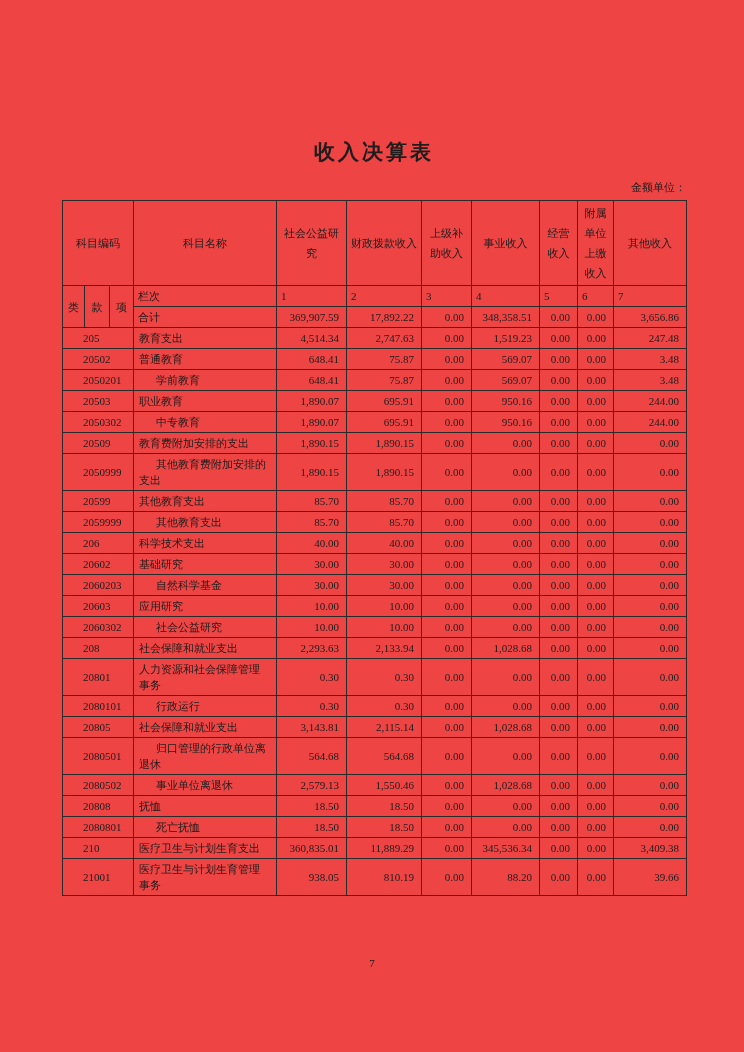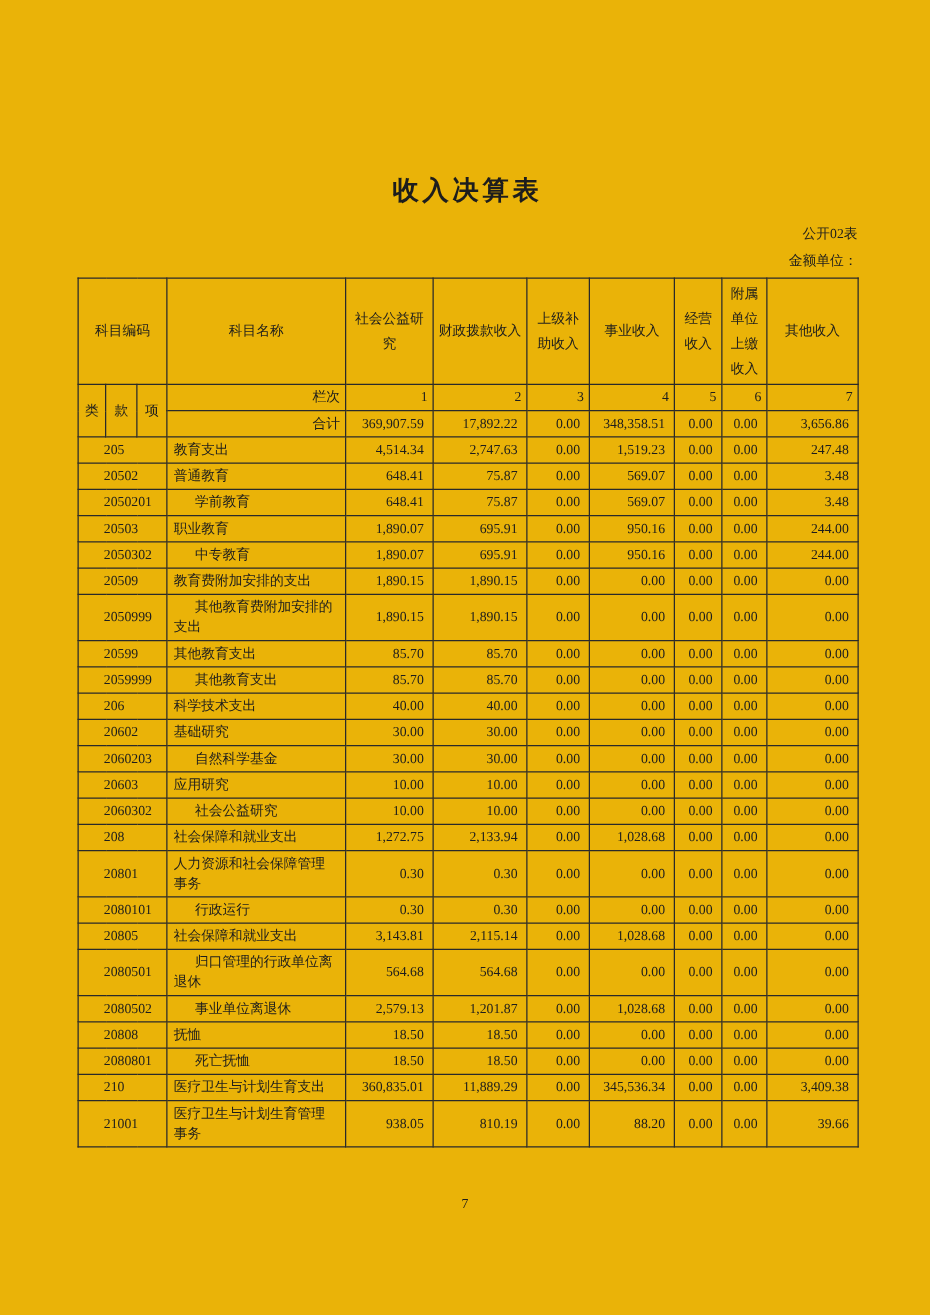--- a/index.html
+++ b/index.html
@@ -4,21 +4,21 @@
 <style>
   html, body {
     margin: 0;
     padding: 0;
     background: #ffffff;
   }
   .page {
     position: relative;
     width: 744px;
     height: 1052px;
-    background: #eab308;
+    background: #ef4444;
     color: #1d1d1d;
     font-family: "Liberation Serif", "DejaVu Serif", serif;
     font-size: 11px;
     box-sizing: border-box;
     overflow: hidden;
   }
   .content {
     padding: 138px 58px 0 62px;
   }
   .doc-title {
@@ -63,21 +63,21 @@
     word-break: break-all;
     line-height: 20px;
   }
   th.th-amt-total   { padding: 0 5px; }
   th.th-amt-fiscal  { padding: 0 5px; }
   th.th-amt-upper   { padding: 0 9px; }
   th.th-amt-oper    { padding: 0 5px; }
   th.th-amt-affil   { padding: 0 5px; }
   tr.hrow-lanci { height: 19px; }
   tr.hrow-total { height: 19px; }
-  tr.hrow-lanci td, tr.hrow-total td { text-align: right; }
+  tr.hrow-lanci td, tr.hrow-total td { text-align: left; }
   th.code-sub { text-align: center; }
   tr.hrow-total td.num { text-align: right; padding-right: 7px; }
   
   tr.data-row { height: 20px; }
   tr.data-row td.code { text-align: left; padding-left: 20px; }
   tr.data-row td.name {
     text-align: left;
     padding: 2px 10px 2px 5px;
     word-break: break-all;
   }
@@ -93,21 +93,20 @@
   }
 </style>
 </head>
 <body>
 
 <div class="page">
   <div class="content">
     <h1 class="doc-title">收入决算表</h1>
 
     <div class="meta-block">
-      <div>公开02表</div>
       <div>金额单位：</div>
     </div>
 
 
     <table class="report">
       <colgroup>
         <col style="width:22px">
           <col style="width:25px">
           <col style="width:24px">
         <col style="width:143px">
@@ -320,21 +319,21 @@
     <td class="num">0.00</td>
     <td class="num">0.00</td>
     <td class="num">0.00</td>
     <td class="num">0.00</td>
     <td class="num">0.00</td>
   </tr>
 
   <tr class="data-row">
     <td class="code" colspan="3">208</td>
     <td class="name">社会保障和就业支出</td>
-    <td class="num">1,272.75</td>
+    <td class="num">2,293.63</td>
     <td class="num">2,133.94</td>
     <td class="num">0.00</td>
     <td class="num">1,028.68</td>
     <td class="num">0.00</td>
     <td class="num">0.00</td>
     <td class="num">0.00</td>
   </tr>
 
   <tr class="data-row">
     <td class="code" colspan="3">20801</td>
@@ -381,21 +380,21 @@
     <td class="num">0.00</td>
     <td class="num">0.00</td>
     <td class="num">0.00</td>
     <td class="num">0.00</td>
   </tr>
 
   <tr class="data-row">
     <td class="code" colspan="3">2080502</td>
     <td class="name indent">事业单位离退休</td>
     <td class="num">2,579.13</td>
-    <td class="num">1,201.87</td>
+    <td class="num">1,550.46</td>
     <td class="num">0.00</td>
     <td class="num">1,028.68</td>
     <td class="num">0.00</td>
     <td class="num">0.00</td>
     <td class="num">0.00</td>
   </tr>
 
   <tr class="data-row">
     <td class="code" colspan="3">20808</td>
     <td class="name">抚恤</td>

